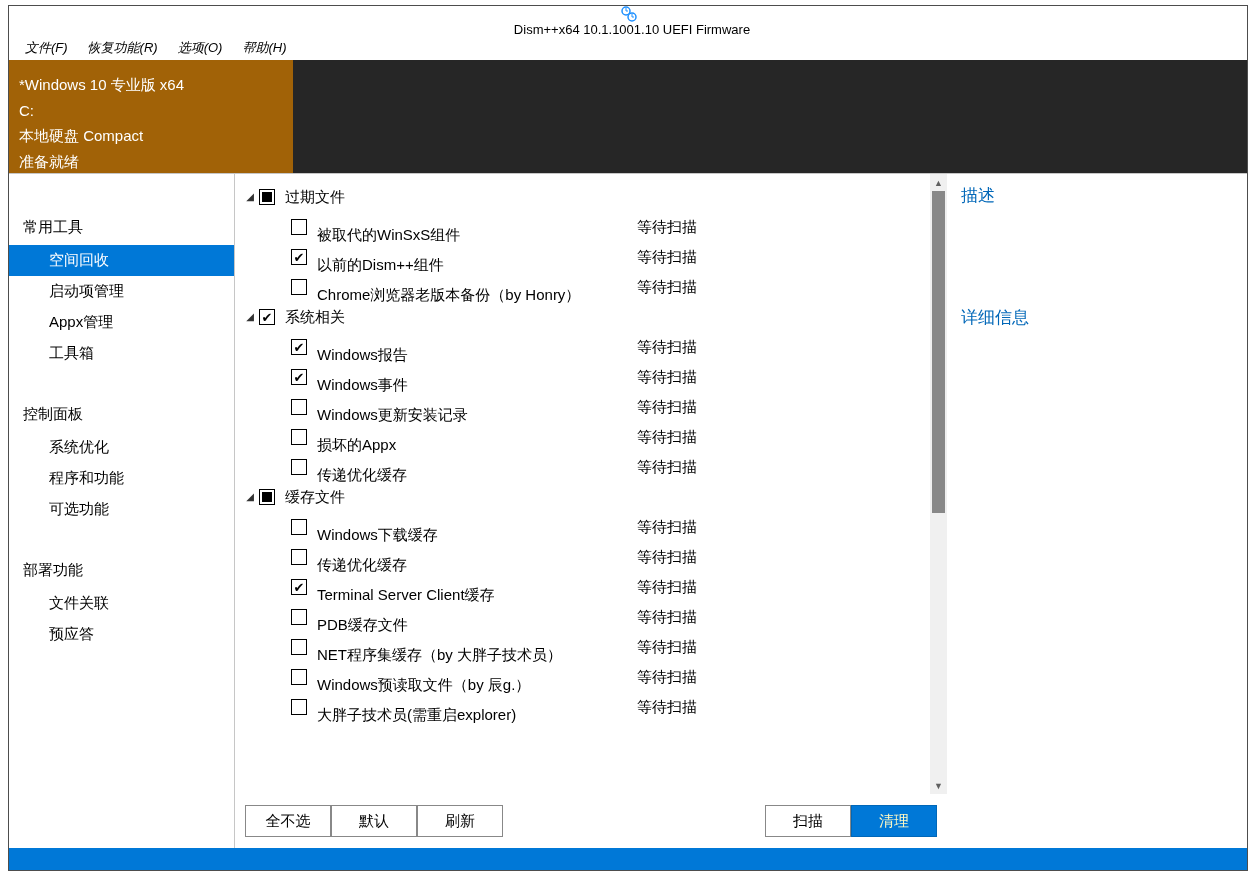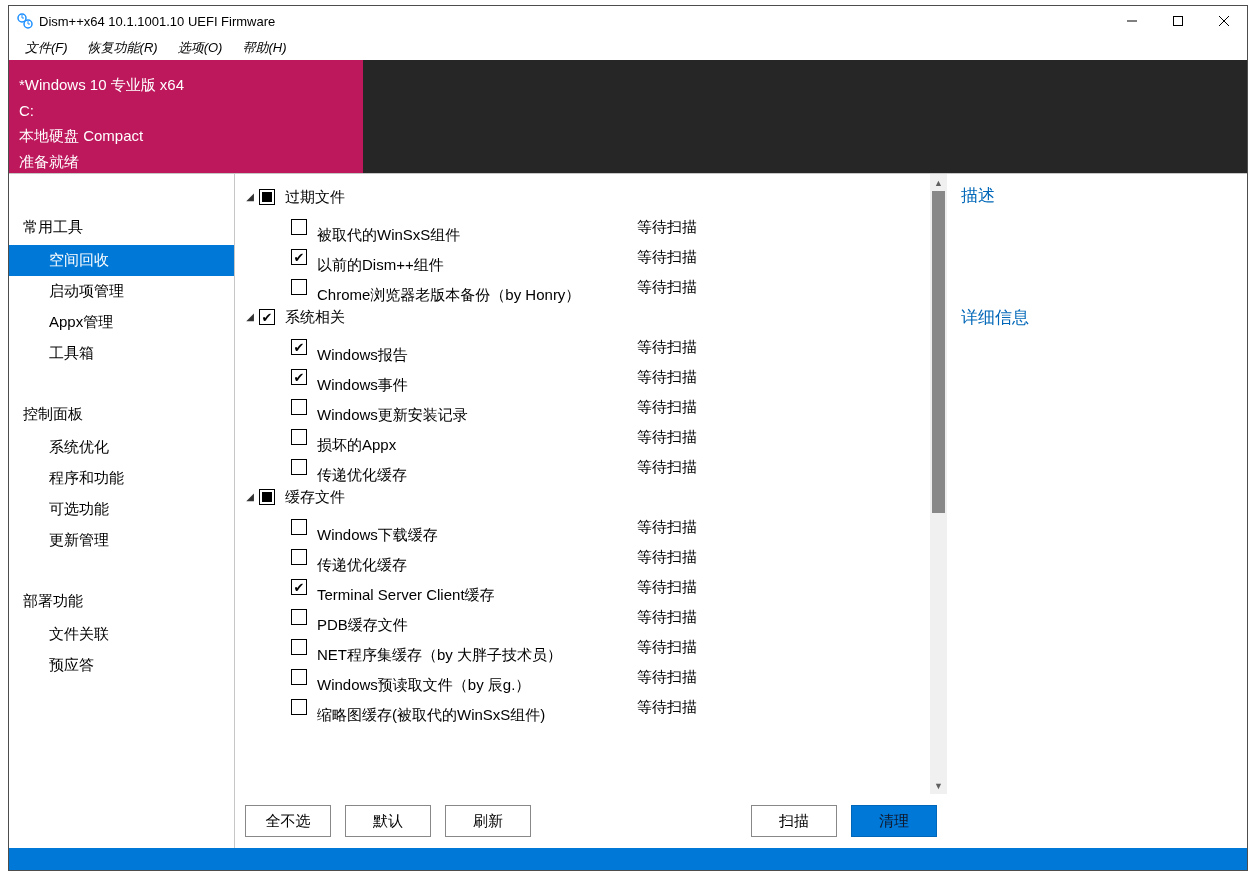--- a/index.html
+++ b/index.html
@@ -22,20 +22,21 @@
     display: flex;
     flex-direction: column;
   }
   
   .title-bar {
     height: 30px;
     display: flex;
     align-items: center;
     padding-left: 8px;
     background: #fff;
+    flex-direction: column;
   }
   .title-icon {
     width: 16px; height: 16px; margin-right: 6px;
     display:inline-block;
   }
   .title-text { font-size: 13px; color:#000; flex:1; }
   .win-controls { display:flex; }
   .win-btn {
     width: 46px; height: 30px;
     display:flex; align-items:center; justify-content:center;
@@ -51,22 +52,22 @@
     font-size: 13px;
     background:#fff;
   }
   .menu-item { padding: 2px 10px; font-style: italic; }
   
   .os-strip {
     height: 113px;
     display:flex;
   }
   .os-left {
-    width: 354px;
-    background:#be185d;
+    width: 284px;
+    background:#a16207;
     color:#fff;
     padding: 12px 10px 10px 10px;
     line-height: 1.7;
     font-size:15px;
   }
   .os-right { flex:1; background:#262626; }
   
   .main {
     flex:1;
     display:flex;
@@ -170,35 +171,34 @@
   .vscroll .thumb {
     position:absolute; top:0; left:2px; right:2px;
     height:55%; background:#888;
   }
   
   .center-buttons {
     height: 54px;
     display:flex;
     align-items:center;
     padding: 0 10px;
-    gap: 14px;
   }
   .center-buttons .spacer { flex:1; }
   .btn {
     height: 32px;
     min-width: 86px;
     border:1px solid #888;
     background:#fff;
     font-size:15px;
     padding: 0 18px;
     cursor:default;
   }
   .btn.primary {
     background:#0078d7;
-    color:#0f172a;
+    color:#fef9c3;
     border:1px solid #0067b8;
     text-align:center;
   }
   
   .rightpane {
     width: 300px;
     padding: 10px 14px;
     font-size:17px;
     color:#0067b8;
     line-height:1.4;
@@ -267,21 +267,20 @@
     <div class="sidebar" id="sidebar">
         <div class="side-section-head">常用工具</div>
         <div class="side-item active">空间回收</div>
         <div class="side-item">启动项管理</div>
         <div class="side-item">Appx管理</div>
         <div class="side-item">工具箱</div>
         <div class="side-section-head">控制面板</div>
         <div class="side-item">系统优化</div>
         <div class="side-item">程序和功能</div>
         <div class="side-item">可选功能</div>
-        <div class="side-item">更新管理</div>
         <div class="side-section-head">部署功能</div>
         <div class="side-item">文件关联</div>
         <div class="side-item">预应答</div>
       </div>
 
     <div class="center">
       <div class="tree-scroll">
         <div class="tree" id="tree">
             <div class="group-head">
               <span class="tri">◢</span>
@@ -363,21 +362,21 @@
               <span class="item-label">NET程序集缓存（by 大胖子技术员）</span>
               <span class="item-status">等待扫描</span>
             </div>
             <div class="item-row">
               <span class="chk"></span>
               <span class="item-label">Windows预读取文件（by 辰g.）</span>
               <span class="item-status">等待扫描</span>
             </div>
             <div class="item-row">
               <span class="chk"></span>
-              <span class="item-label">缩略图缓存(被取代的WinSxS组件)</span>
+              <span class="item-label">大胖子技术员(需重启explorer)</span>
               <span class="item-status">等待扫描</span>
             </div>
           </div>
         <div class="vscroll">
           <div class="arrow">▲</div>
           <div class="track">
             <div class="thumb"></div>
           </div>
           <div class="arrow">▼</div>
         </div>

